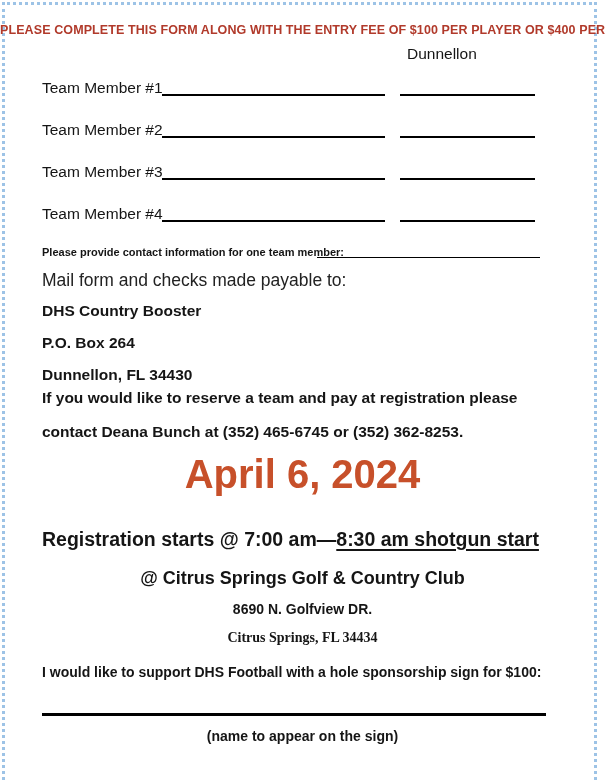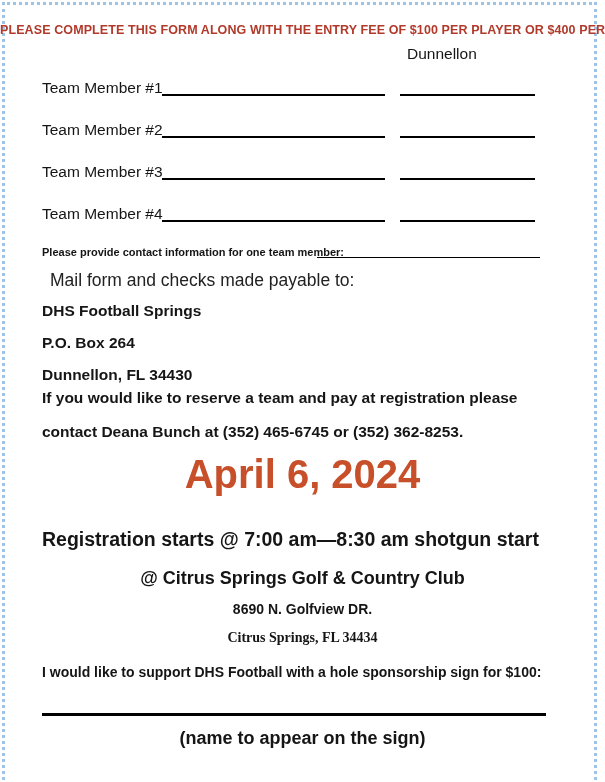--- a/index.html
+++ b/index.html
@@ -19,31 +19,31 @@
   .notice {
     top:23px; color:#b13a2b; font-weight:bold; font-size:12.5px; letter-spacing:0.1px;
   }
   .handicap-head { top:45px; left:407px; font-size:15.5px; }
   .member-label { left:42px; font-size:15.5px; }
   .blank { height:0; border-bottom:2px solid #000; }
   .name-line { left:162px; width:223px; }
   .hc-line { left:400px; width:135px; }
   .contact-label { left:42px; top:246px; font-size:11px;font-weight:bold; }
   .contact-line { left:317px; top:257px; width:223px; height:0; border-bottom:1.5px solid #000; }
-  .mail-intro { left:50px; top:270px; font-size:17.5px; font-weight:400; color:#222; }
+  .mail-intro { left:42px; top:270px; font-size:17.5px; font-weight:400; color:#222; }
   .bold15 { left:42px; font-size:15.5px; font-weight:bold; }
   .event-date { top:452px; font-size:40px; font-weight:bold; color:#c7502a; }
   .registration { left:42px; top:528px; font-size:19.5px; font-weight:bold; }
-  .registration .ul { text-decoration-thickness:2px; text-underline-offset:3px; }
+  .registration .ul { text-decoration:underline; text-decoration-thickness:2px; text-underline-offset:3px; }
   .venue { top:568px; font-size:18px; font-weight:bold; }
   .venue-street { top:601px; font-size:14px; font-weight:bold; }
   .venue-city { top:630px; font-size:14px; font-weight:bold;font-family:Liberation Serif, serif; }
   .sponsor-prompt { left:42px; top:664px; font-size:14px; font-weight:bold; }
   .sponsor-line { left:42px; top:713px; width:504px; height:0; border-bottom:3px solid #000; position:absolute; }
-  .sign-caption { top:728px; font-size:18px; font-weight:bold; }
+  .sign-caption { top:728px; font-size:14px; font-weight:bold; }
 </style>
 </head>
 <body>
 
 <div class="frame"></div>
 
 <div class="abs center notice">PLEASE COMPLETE THIS FORM ALONG WITH THE ENTRY FEE OF $100 PER PLAYER OR $400 PER TEAM</div>
 
 <div class="abs handicap-head">Dunnellon</div>
 
@@ -60,21 +60,21 @@
 <div class="abs blank hc-line" style="top:178px"></div>
 
 <div class="abs member-label" style="top:205px">Team Member #4</div>
 <div class="abs blank name-line" style="top:220px"></div>
 <div class="abs blank hc-line" style="top:220px"></div>
 
 <div class="abs contact-label">Please provide contact information for one team member:</div>
 <div class="abs contact-line"></div>
 
 <div class="abs mail-intro">Mail form and checks made payable to:</div>
-<div class="abs bold15" style="top:302px">DHS Football Springs</div>
+<div class="abs bold15" style="top:302px">DHS Country Booster</div>
 <div class="abs bold15" style="top:334px">P.O. Box 264</div>
 <div class="abs bold15" style="top:366px">Dunnellon, FL 34430</div>
 
 <div class="abs bold15" style="top:389px">If you would like to reserve a team and pay at registration please</div>
 <div class="abs bold15" style="top:423px">contact Deana Bunch at (352) 465-6745 or (352) 362-8253.</div>
 
 <div class="abs center event-date">April 6, 2024</div>
 
 <div class="abs registration"><span>Registration starts @ 7:00 am—</span><span class="ul">8:30 am shotgun start</span></div>
 

